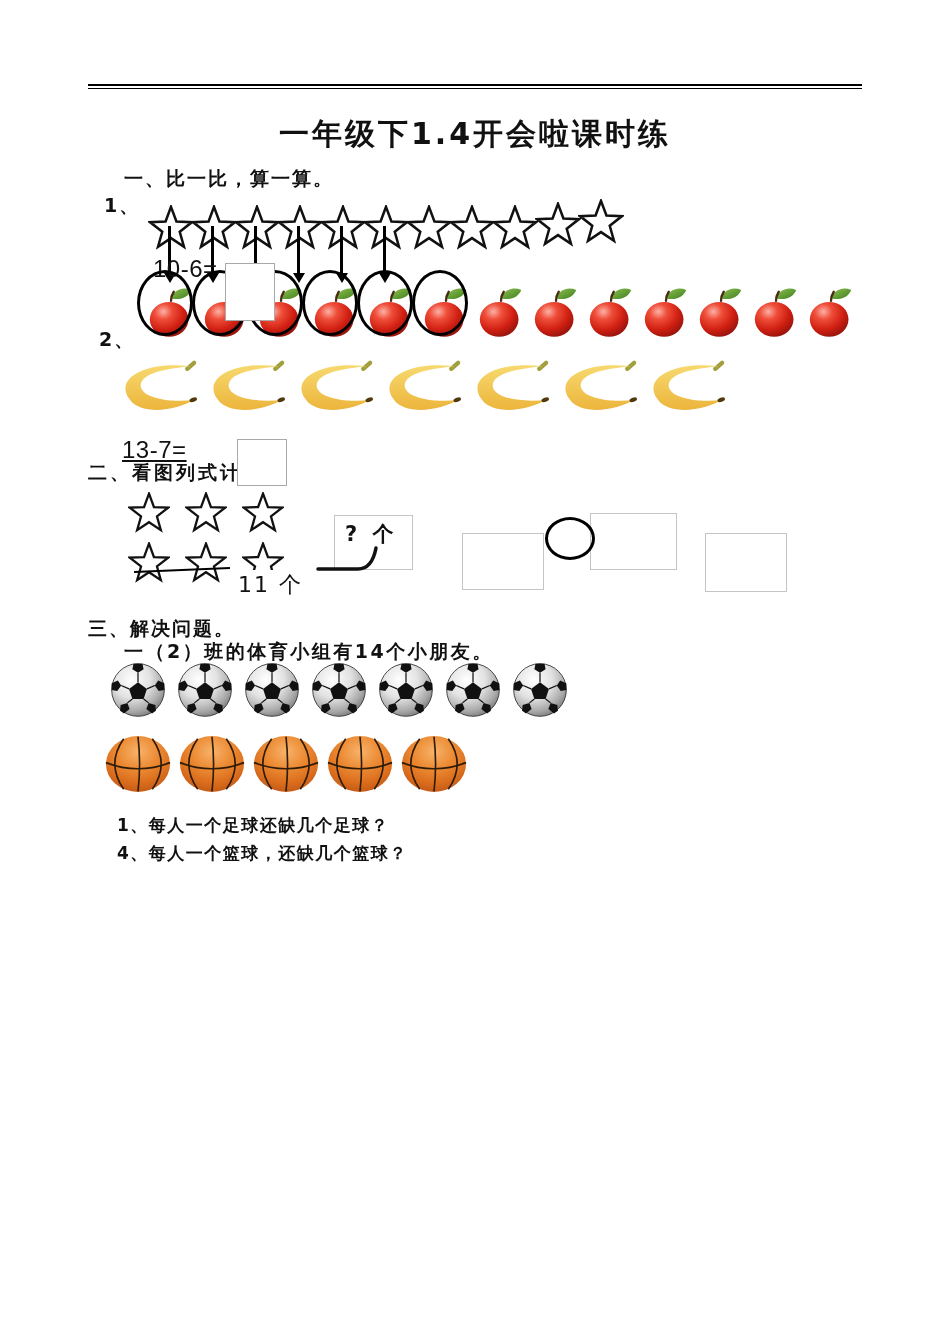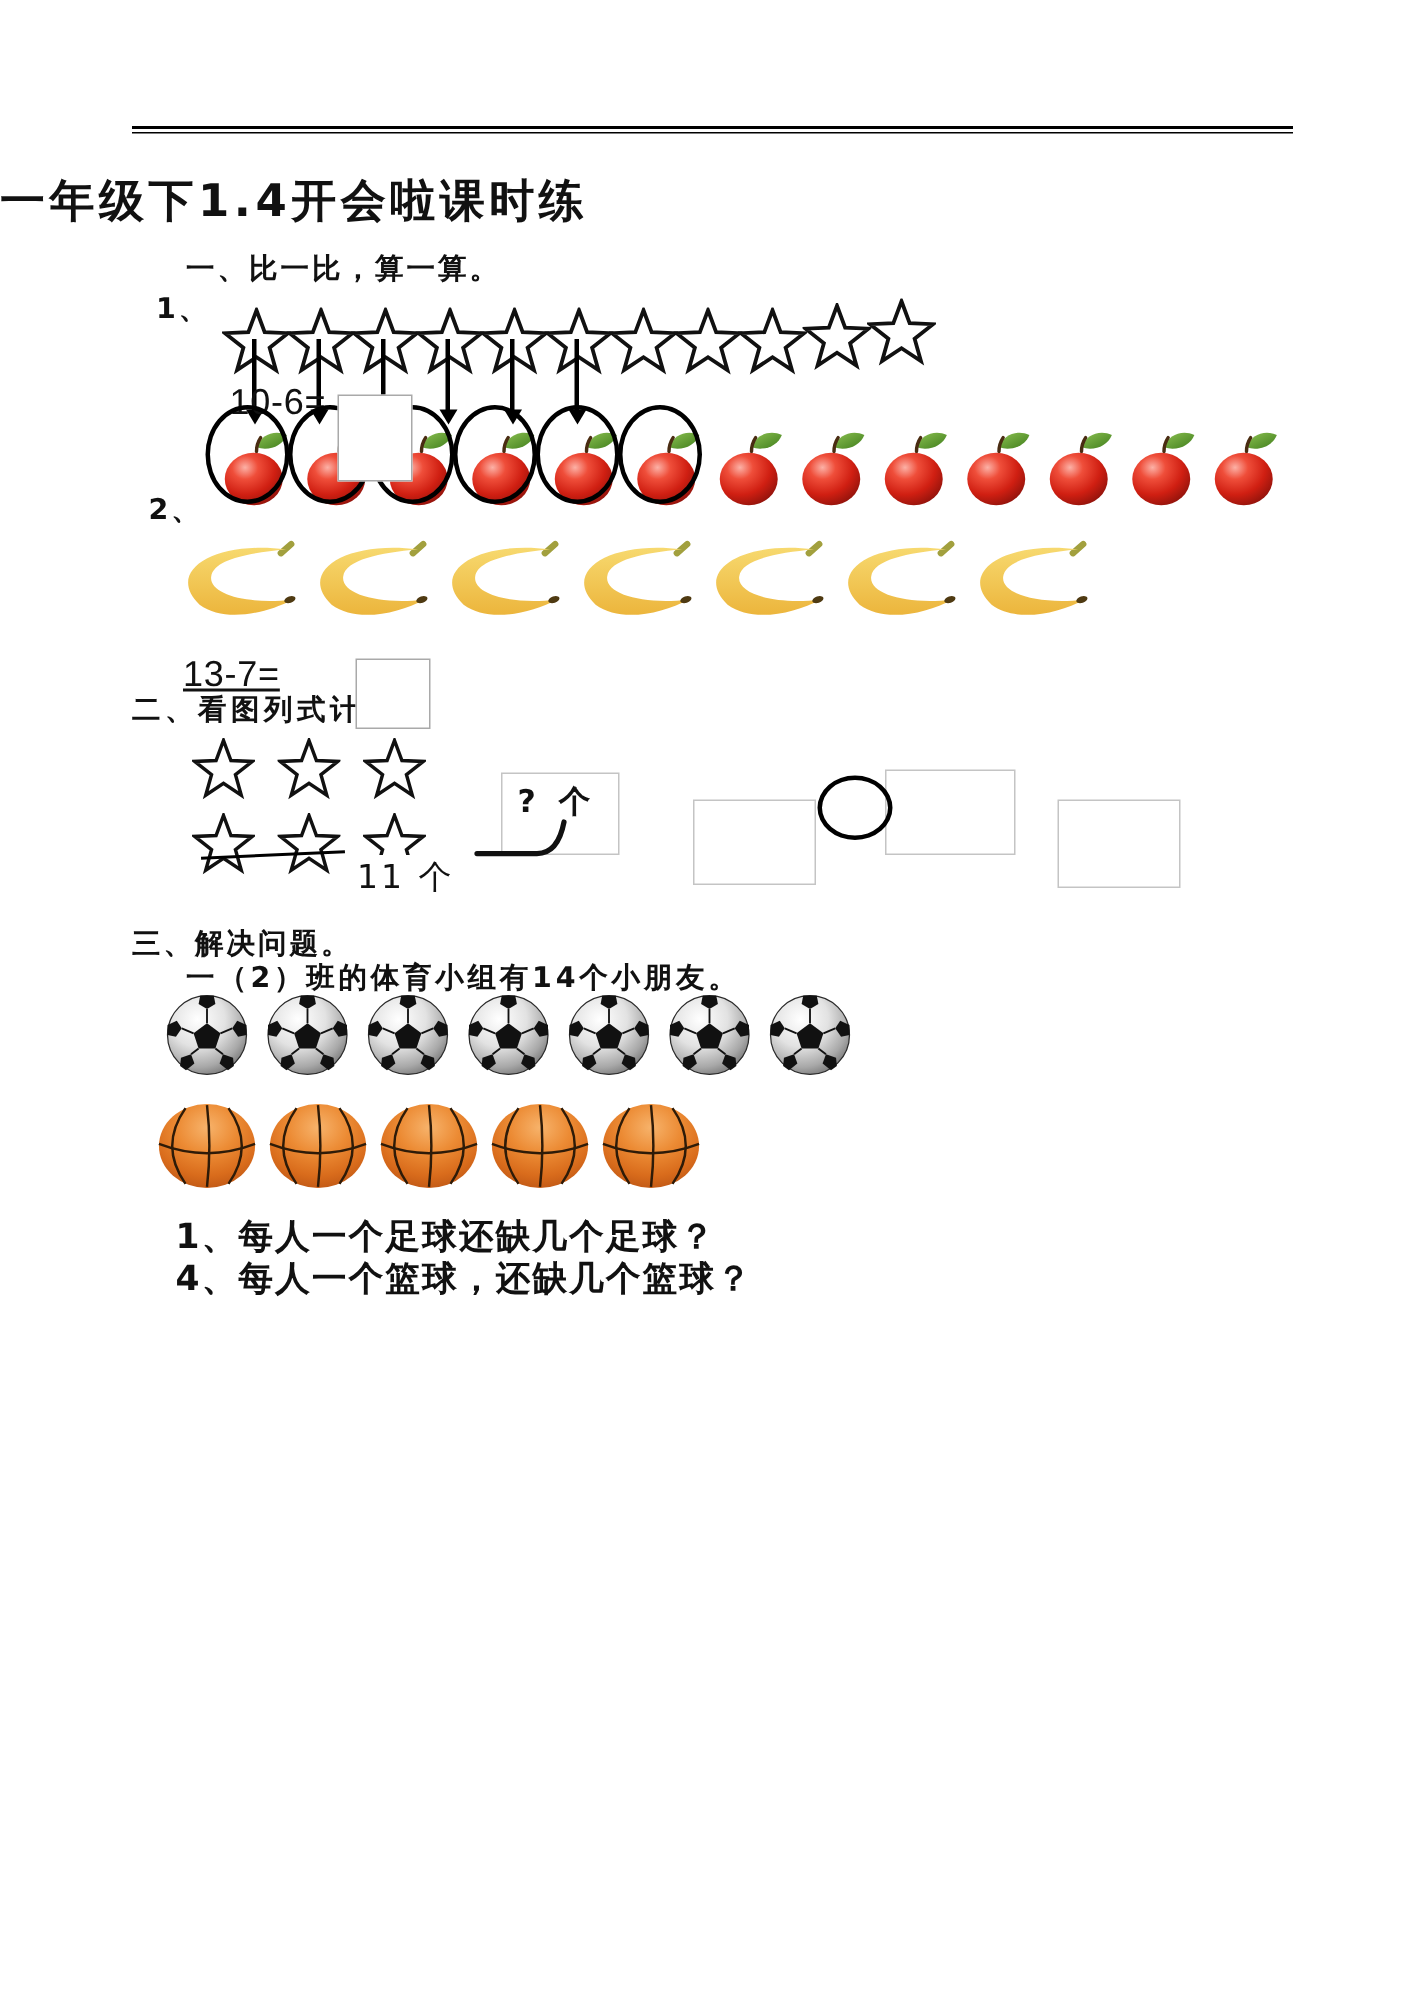--- a/index.html
+++ b/index.html
@@ -4,21 +4,21 @@
 <style>
   html,body{margin:0;padding:0;background:#fff;}
   .page{position:relative;width:950px;height:1344px;background:#fff;overflow:hidden;
         font-family:"DejaVu Sans","Liberation Sans",sans-serif;color:#111;}
   .abs{position:absolute;}
   .nowrap{white-space:nowrap;}
 
   
   .hrule{left:88px;top:84px;width:774px;height:2px;border-top:2.2px solid #000;border-bottom:1.2px solid #000;}
 
-  .title{left:0;right:0;top:114px;text-align:left;font-size:30px;font-weight:800;letter-spacing:3px;}
+  .title{left:0;right:0;top:114px;text-align:center;font-size:30px;font-weight:800;letter-spacing:3px;}
 
   .h1{font-size:19px;font-weight:700;letter-spacing:2px;}
   .txt{font-size:19px;font-weight:600;letter-spacing:2px;}
   .eq{font-size:24px;font-weight:500;letter-spacing:.5px;font-family:"Liberation Sans","DejaVu Sans",sans-serif;}
 
   
   .row{display:flex;}
 
   
   .stars-row1{left:148px;top:205px;height:46px;}
@@ -67,21 +67,21 @@
 
   
   .soccer-row{left:110px;top:662px;height:58px;}
   .sball{width:67px;height:57px;flex:none;}
   .sball svg{width:56px;height:56px;display:block;}
   .bball-row{left:103px;top:734px;height:62px;}
   .bball{width:74px;height:61px;flex:none;}
   .bball svg{width:70px;height:60px;display:block;}
 
   .questions{left:117px;top:811px;}
-  .questions .q{font-size:23px;font-weight:600;letter-spacing:1.5px;line-height:28px;white-space:nowrap;}
+  .questions .q{font-size:17px;font-weight:600;letter-spacing:1.5px;line-height:28px;white-space:nowrap;}
 </style>
 </head>
 <body>
 
 <svg width="0" height="0" style="position:absolute" aria-hidden="true">
   <defs>
     <radialGradient id="appleG" cx="35%" cy="28%" r="80%">
       <stop offset="0%" stop-color="#fcb1a6"></stop>
         <stop offset="28%" stop-color="#ef4e3a"></stop>
       <stop offset="65%" stop-color="#d01f12"></stop>

